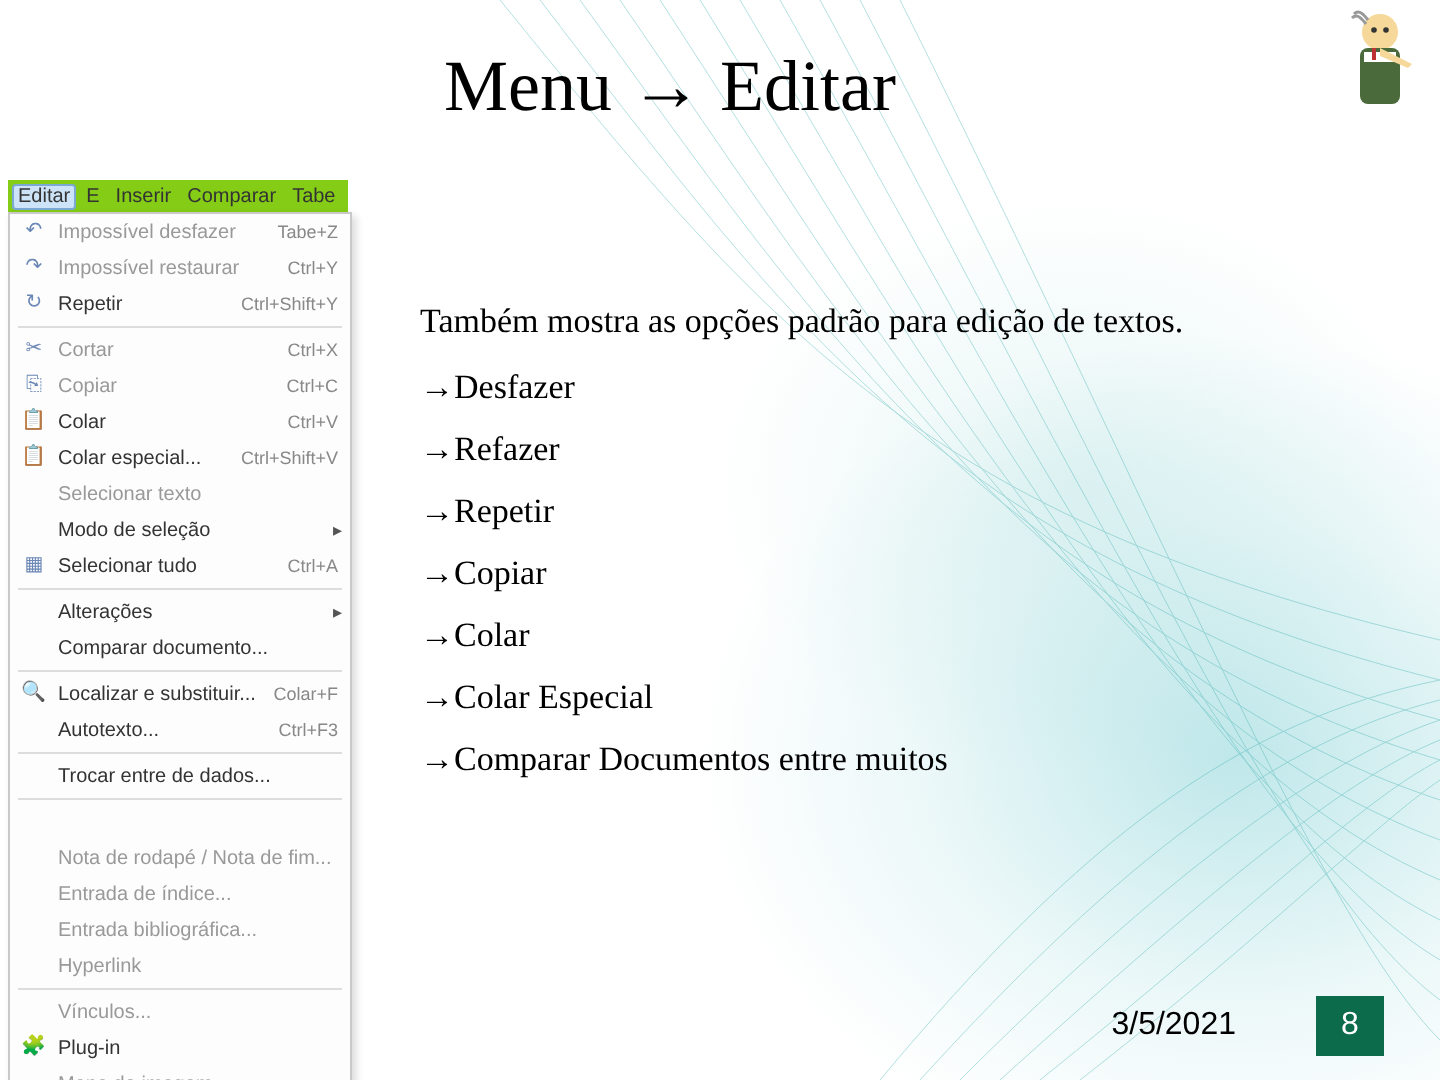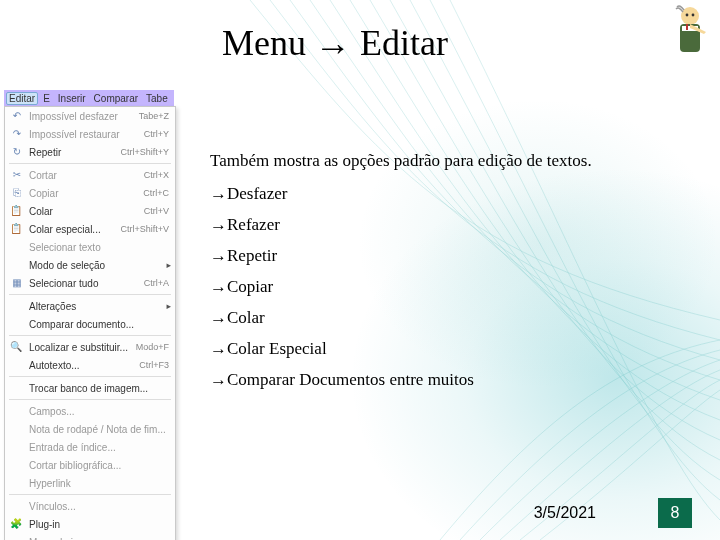--- a/index.html
+++ b/index.html
@@ -37,21 +37,21 @@
   .bg-lines path {
     stroke: #2aa6a6;
     stroke-width: 0.5;
     fill: none;
   }
   .menubar {
     position: absolute;
     top: 90px;
     left: 4px;
     width: 170px;
-    background: #c4b5fd;
+    background: #84cc16;
     font-size: 10px;
     color: #333;
     z-index: 2;
   }
   .menubar-row {
     display: flex;
     gap: 2px;
     padding: 2px 2px;
   }
   .menubar-row span {
@@ -142,21 +142,21 @@
   }
   .body-text .line {
     margin-bottom: 8px;
   }
   .body-text .arrow {
     font-family: Arial, sans-serif;
   }
   .date {
     position: absolute;
     bottom: 18px;
-    right: 124px;
+    right: 102px;
     font-family: Arial, sans-serif;
     font-size: 16px;
     color: #000;
     z-index: 1;
   }
   .page-badge {
     position: absolute;
     bottom: 12px;
     right: 28px;
     width: 34px;
@@ -298,48 +298,47 @@
       <span class="sub">▸</span>
     </div>
     <div class="item">
       <span class="icon"></span>
       <span class="label">Comparar documento...</span>
     </div>
     <div class="sep"></div>
     <div class="item">
       <span class="icon">🔍</span>
       <span class="label">Localizar e substituir...</span>
-      <span class="shortcut">Modo+F</span>
+      <span class="shortcut">Colar+F</span>
     </div>
     <div class="item">
       <span class="icon"></span>
       <span class="label">Autotexto...</span>
       <span class="shortcut">Ctrl+F3</span>
     </div>
     <div class="sep"></div>
     <div class="item">
       <span class="icon"></span>
-      <span class="label">Trocar banco de imagem...</span>
-    </div>
-    <div class="sep"></div>
-    <div class="item disabled">
-      <span class="icon"></span>
-      <span class="label">Campos...</span>
+      <span class="label">Trocar entre de dados...</span>
+    </div>
+    <div class="sep"></div>
+    <div class="item disabled">
+      <span class="icon"></span>
     </div>
     <div class="item disabled">
       <span class="icon"></span>
       <span class="label">Nota de rodapé / Nota de fim...</span>
     </div>
     <div class="item disabled">
       <span class="icon"></span>
       <span class="label">Entrada de índice...</span>
     </div>
     <div class="item disabled">
       <span class="icon"></span>
-      <span class="label">Cortar bibliográfica...</span>
+      <span class="label">Entrada bibliográfica...</span>
     </div>
     <div class="item disabled">
       <span class="icon"></span>
       <span class="label">Hyperlink</span>
     </div>
     <div class="sep"></div>
     <div class="item disabled">
       <span class="icon"></span>
       <span class="label">Vínculos...</span>
     </div>

